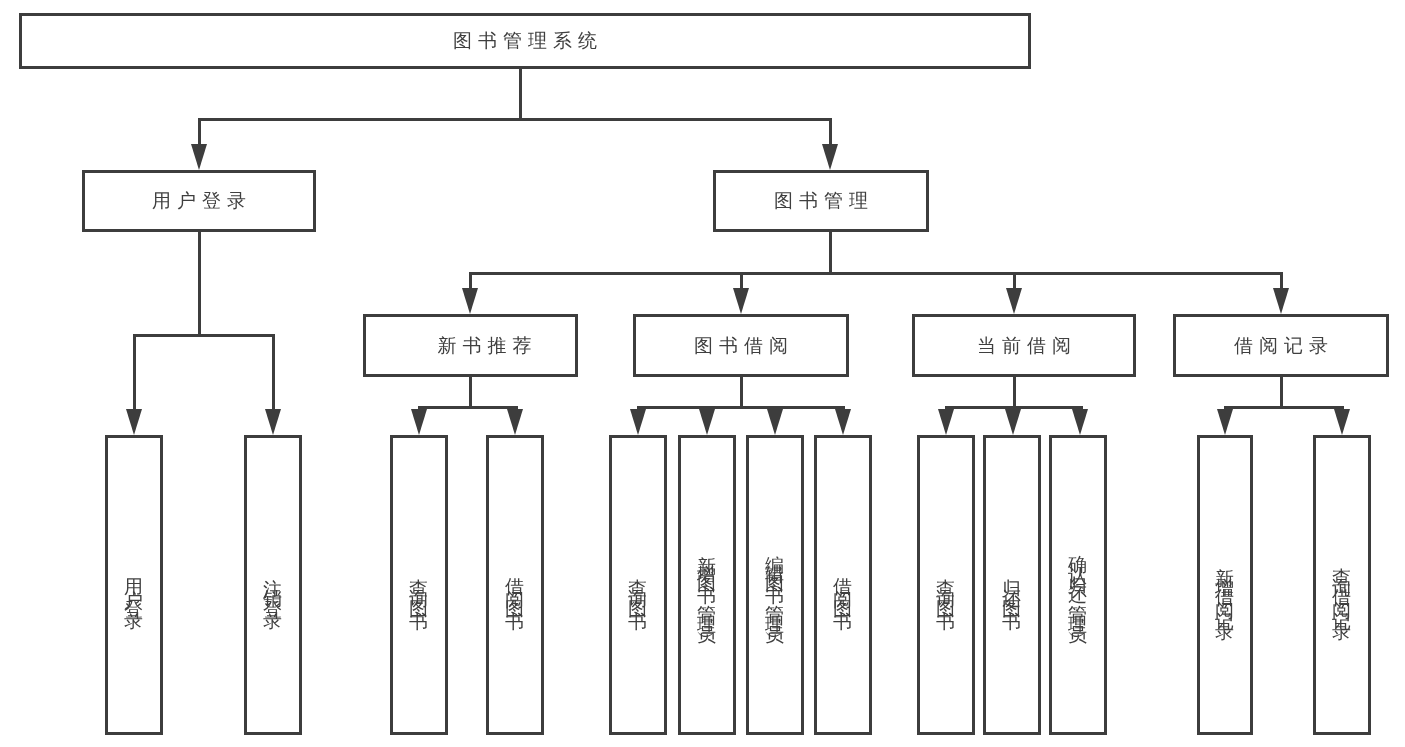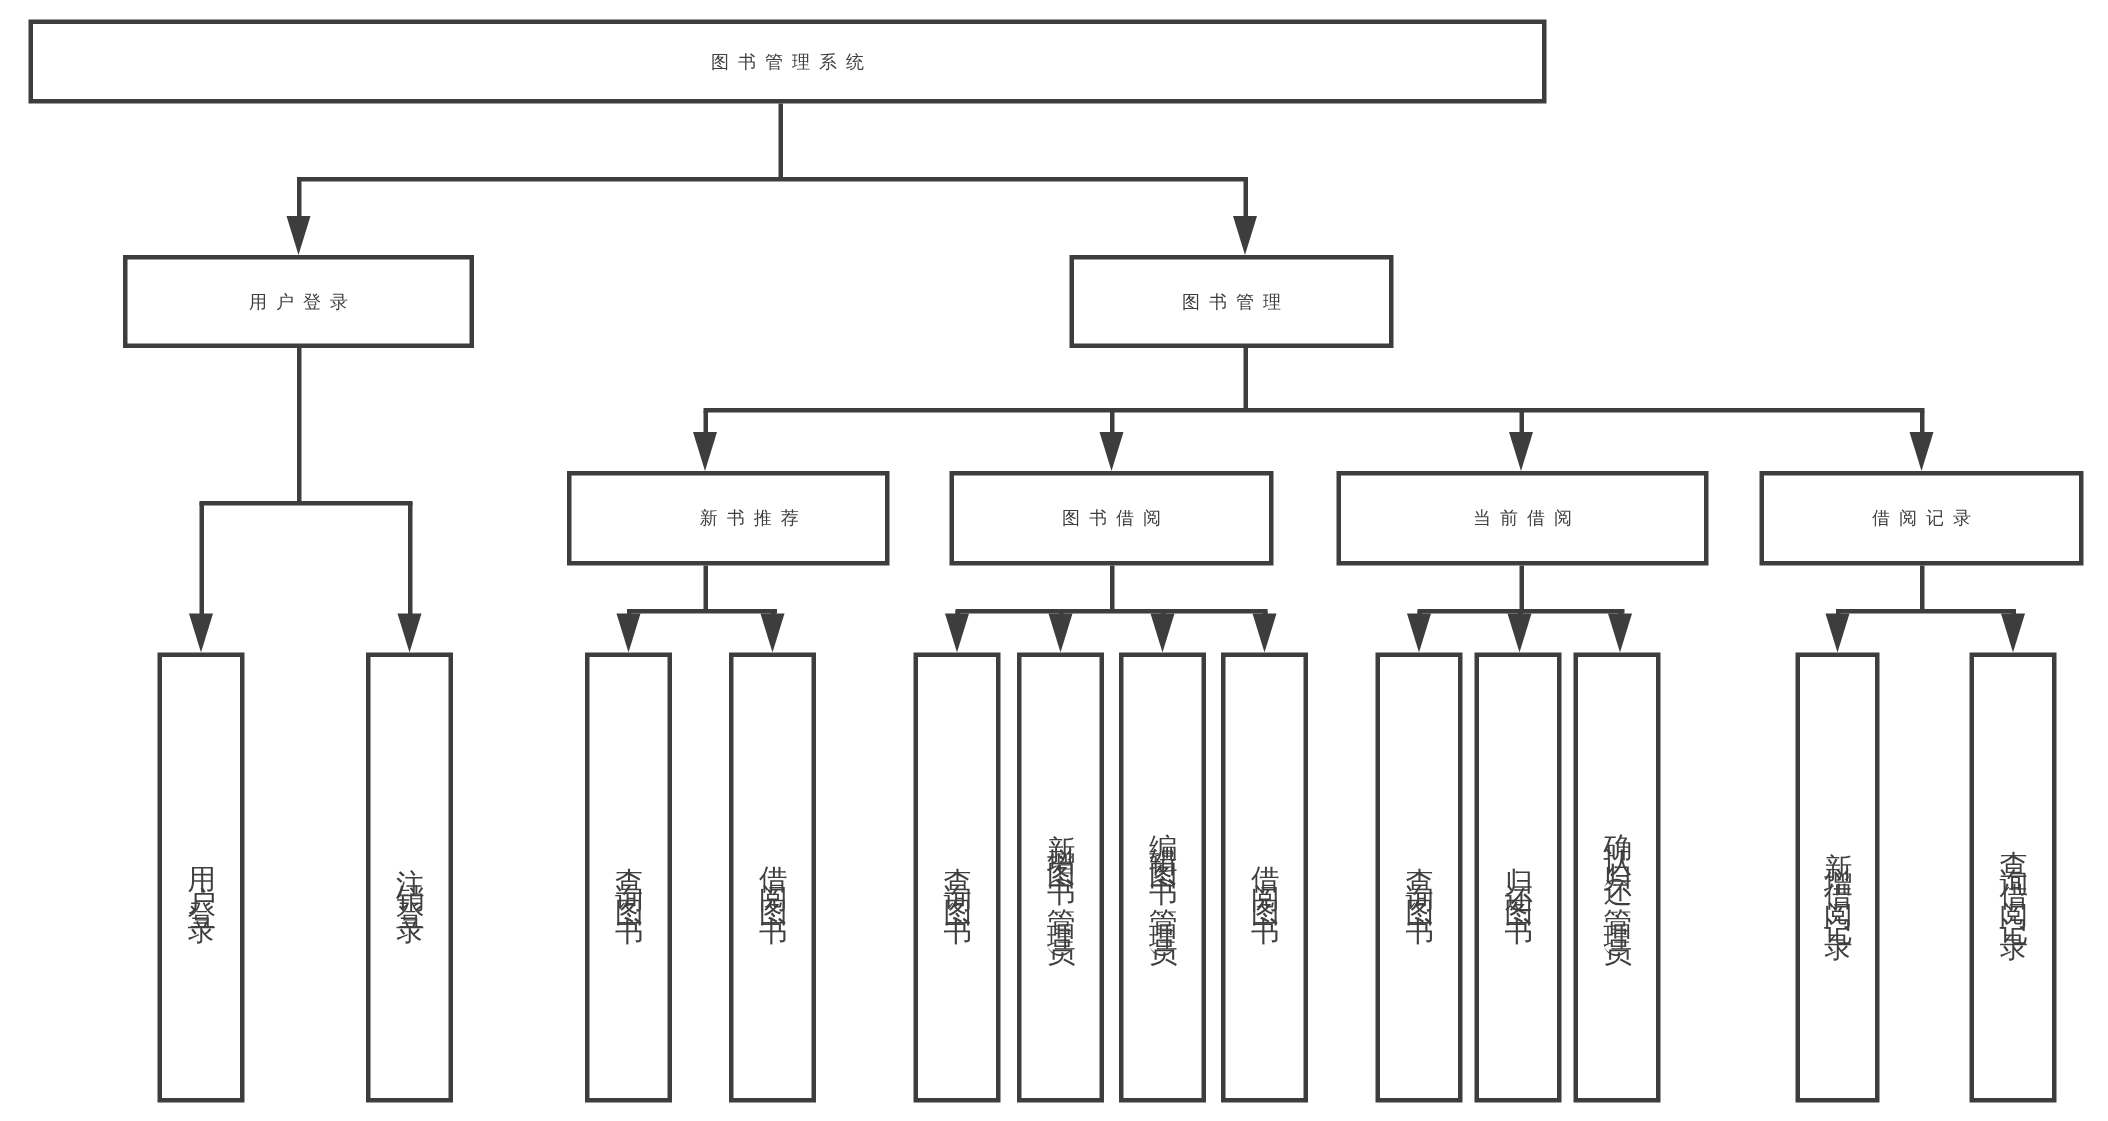--- a/index.html
+++ b/index.html
@@ -12,21 +12,21 @@
   #canvas{
     position:relative;width:1405px;height:747px;overflow:hidden;
     background:var(--background);
     font-family:"DejaVu Sans",sans-serif;
     color:var(--text);
   }
   .hbox{
     position:absolute;box-sizing:border-box;
     border:3px solid var(--line);background:#fff;
     display:flex;align-items:center;justify-content:center;
-    font-size:12px;letter-spacing:6px;padding-left:6px;
+    font-size:19px;letter-spacing:6px;padding-left:6px;
     white-space:nowrap;
     font-family:Liberation Mono, monospace;
   }
   .vbox{
     position:absolute;box-sizing:border-box;
     border:3px solid var(--line);background:#fff;
     display:flex;align-items:center;justify-content:center;
   }
   .vbox span{
     writing-mode:vertical-rl;text-orientation:mixed;
@@ -74,23 +74,23 @@
   <div class="hl" style="left:469px;top:272px;width:814px;"></div>
   <div class="vl" style="left:469px;top:274px;height:16px;"></div>
   <div class="vl" style="left:740px;top:274px;height:16px;"></div>
   <div class="vl" style="left:1013px;top:274px;height:16px;"></div>
   <div class="vl" style="left:1280px;top:274px;height:16px;"></div>
   <div class="ar" style="left:462px;top:288px;"></div>
   <div class="ar" style="left:733px;top:288px;"></div>
   <div class="ar" style="left:1006px;top:288px;"></div>
   <div class="ar" style="left:1273px;top:288px;"></div>
 
-  <div class="hbox" style="left:378px;top:314px;width:215px;height:63px;padding-left:34px;">新书推荐</div>
+  <div class="hbox" style="left:363px;top:314px;width:215px;height:63px;padding-left:34px;">新书推荐</div>
   <div class="hbox" style="left:633px;top:314px;width:216px;height:63px;">图书借阅</div>
-  <div class="hbox" style="left:891px;top:314px;width:248px;height:63px;">当前借阅</div>
+  <div class="hbox" style="left:912px;top:314px;width:224px;height:63px;">当前借阅</div>
   <div class="hbox" style="left:1173px;top:314px;width:216px;height:63px;">借阅记录</div>
 
   <div class="vl" style="left:469px;top:377px;height:31px;"></div>
   <div class="vl" style="left:740px;top:377px;height:31px;"></div>
   <div class="vl" style="left:1013px;top:377px;height:31px;"></div>
   <div class="vl" style="left:1280px;top:377px;height:31px;"></div>
   <div class="hl" style="left:418px;top:406px;width:100px;"></div>
   <div class="hl" style="left:637px;top:406px;width:208px;"></div>
   <div class="hl" style="left:945px;top:406px;width:138px;"></div>
   <div class="hl" style="left:1224px;top:406px;width:120px;"></div>

